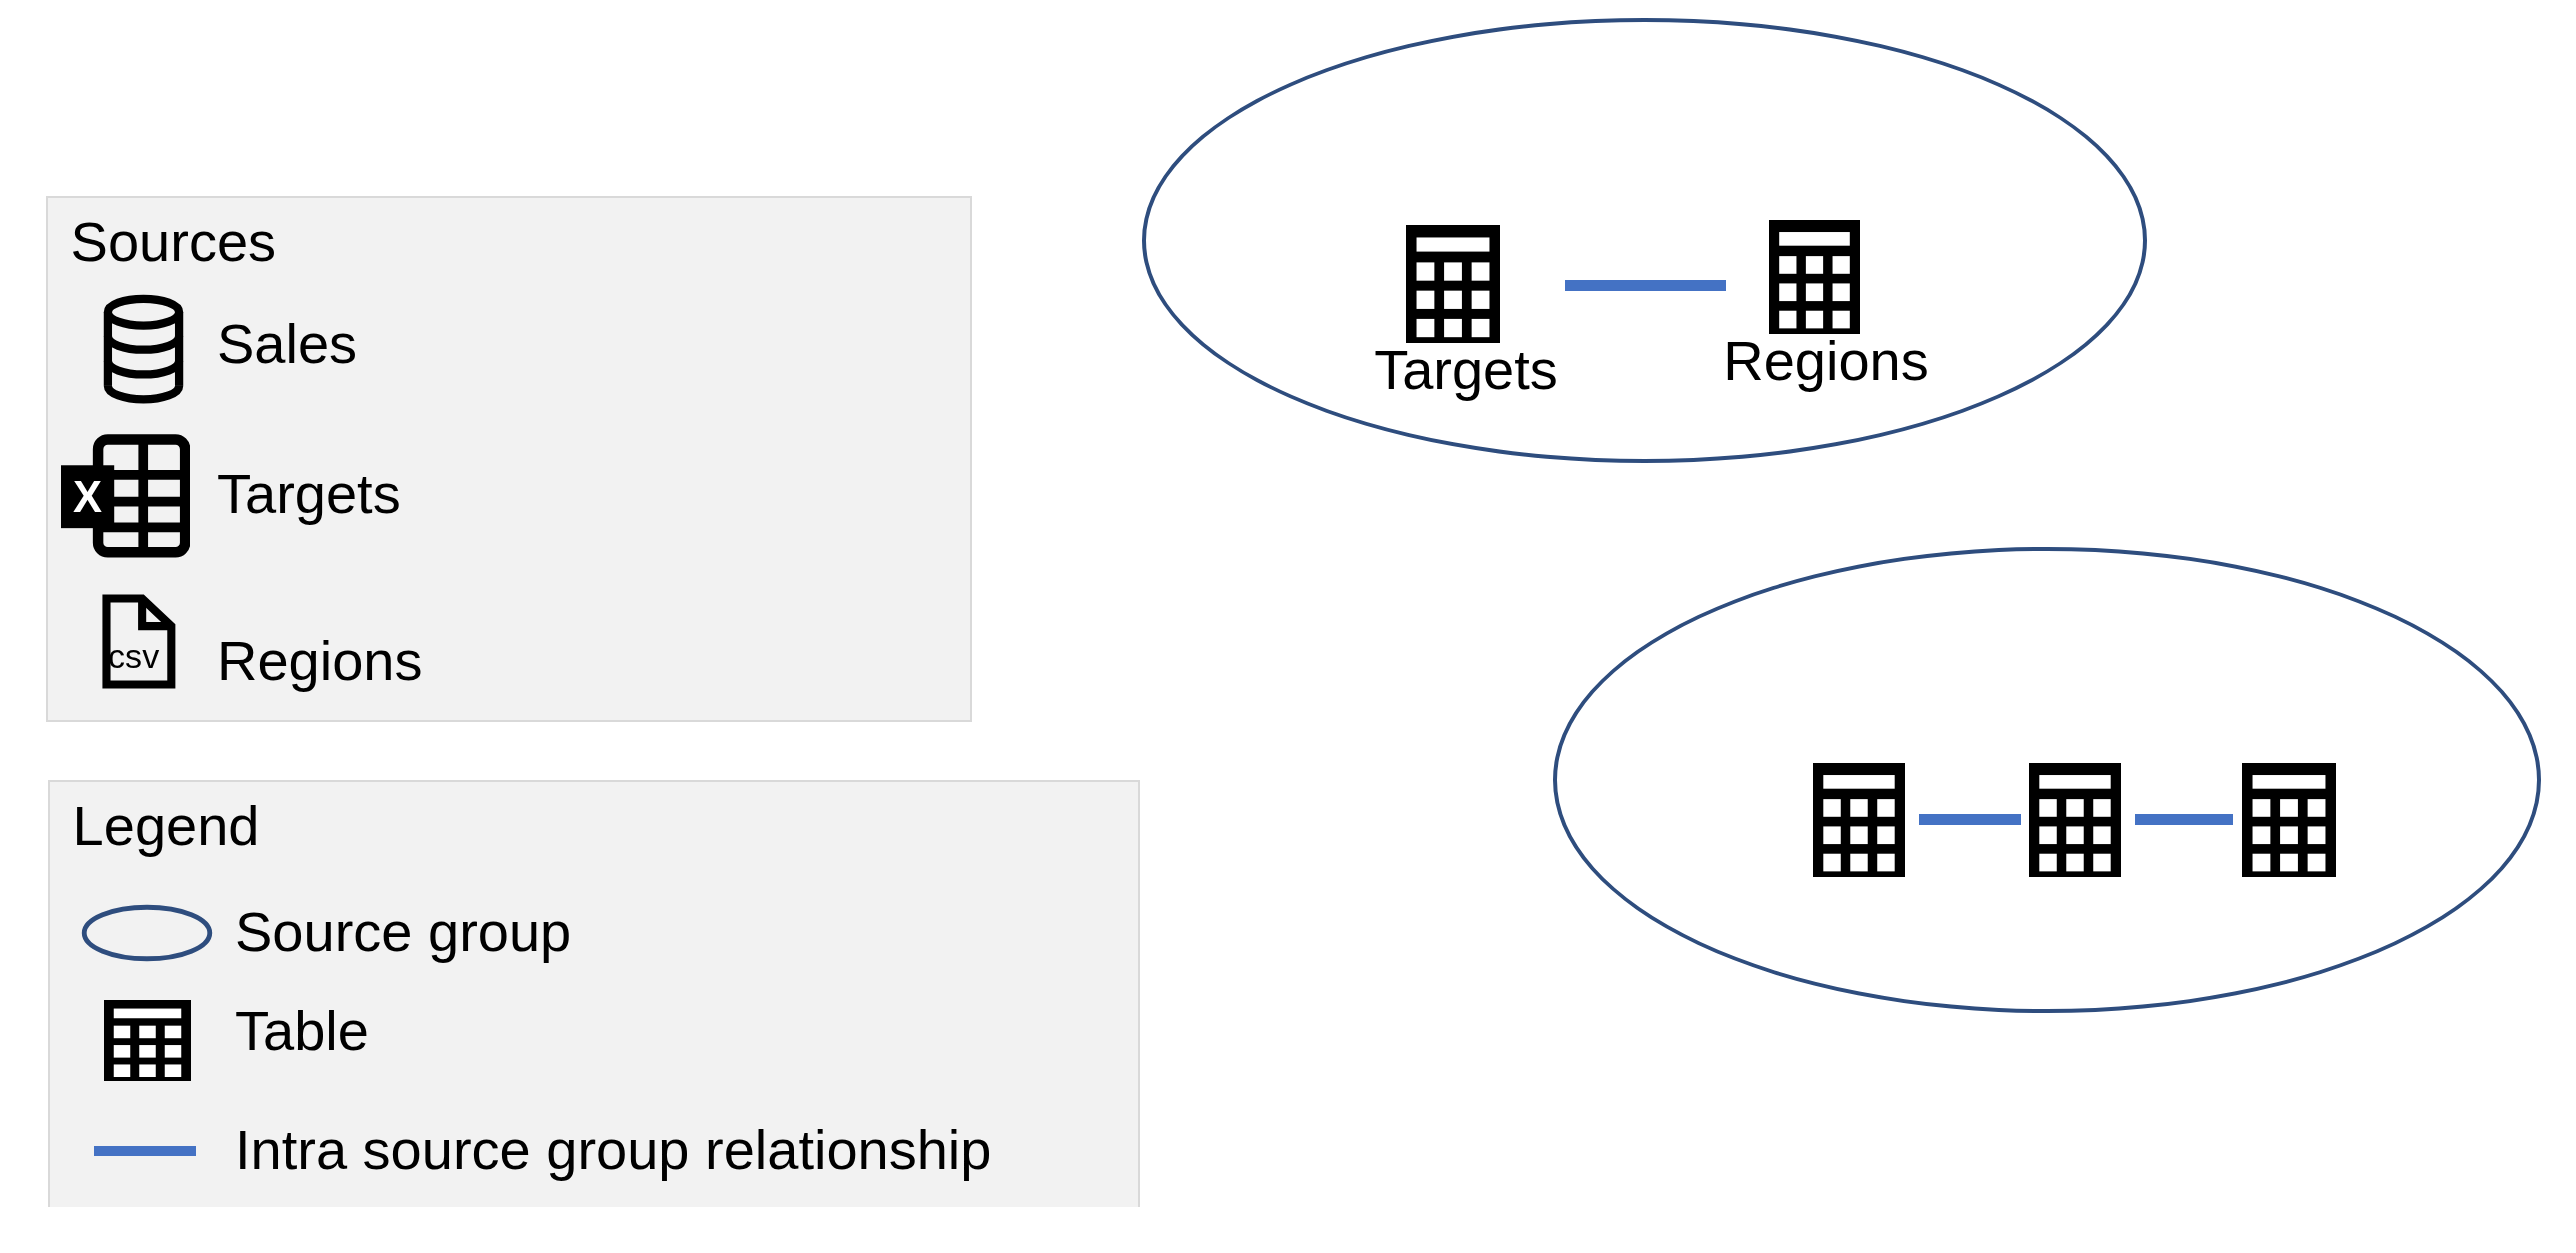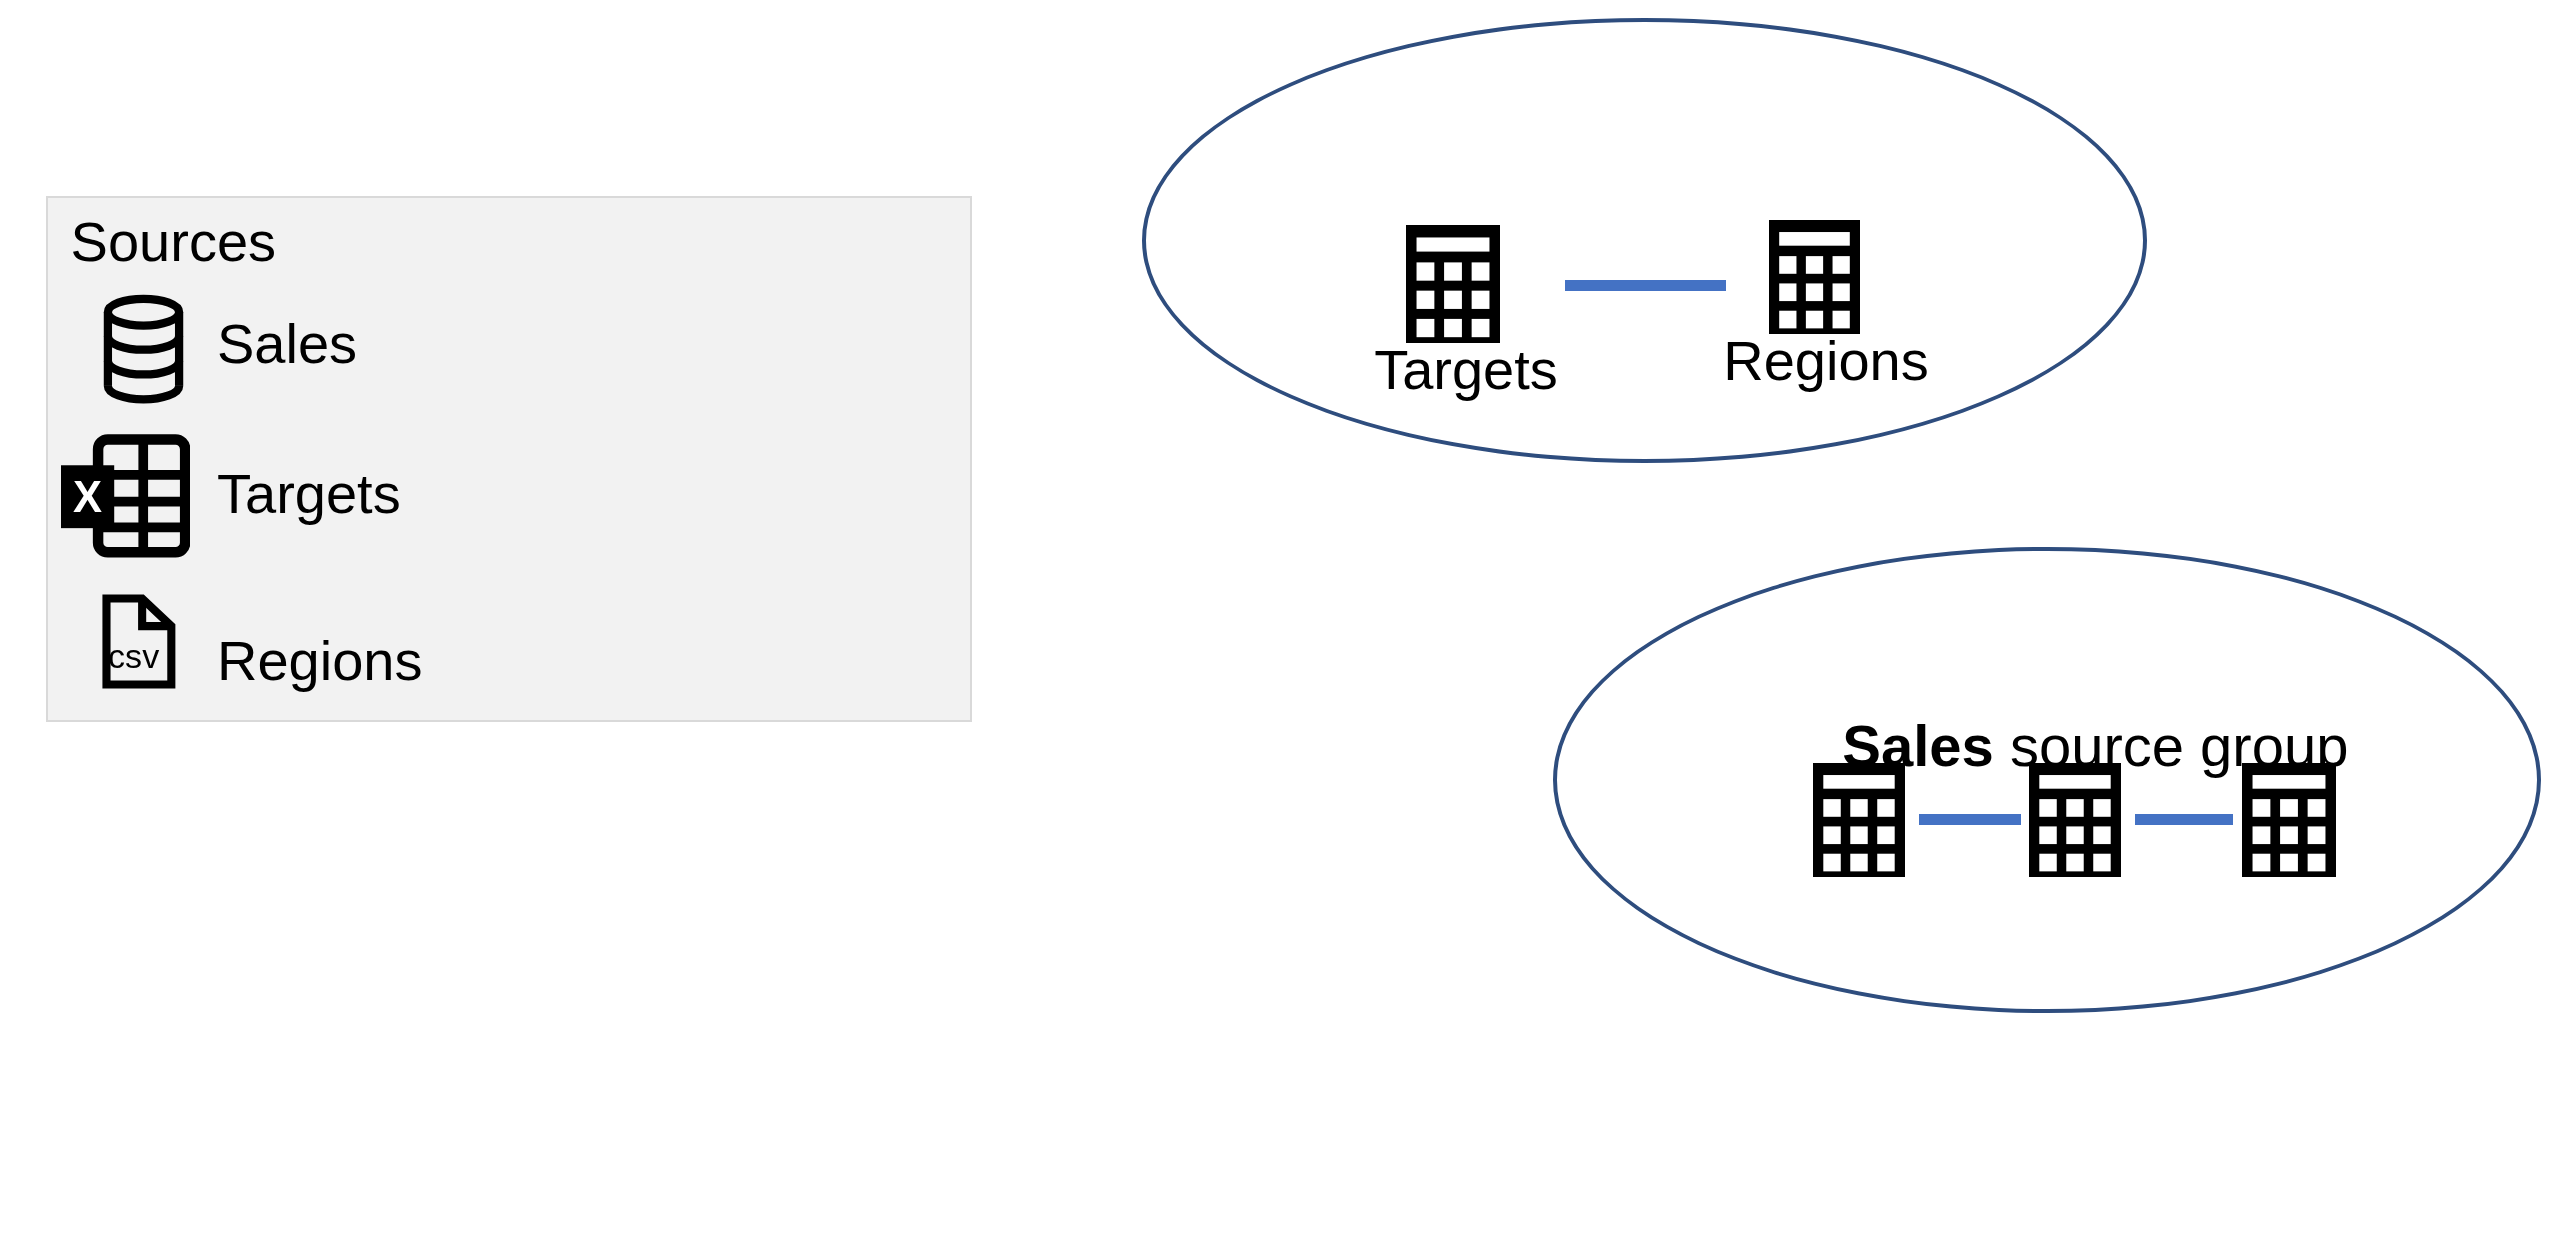--- a/index.html
+++ b/index.html
@@ -128,41 +128,60 @@
     <div>
       <svg class="icon-abs" style="left:52px; top:395px;" width="77" height="97" viewBox="0 0 95 118">
         <path d="M8,6 H52 L88,40 V112 H8 Z" fill="none" stroke="#000" stroke-width="10" stroke-linejoin="miter"></path>
         <path d="M52,6 V40 H88" fill="none" stroke="#000" stroke-width="10"></path>
         <text x="10" y="92" font-size="42" fill="#000" font-family="Liberation Sans, sans-serif">csv</text>
       </svg>
       <div class="row-label" style="left:169px; top:426px;">Regions</div>
     </div>
   </section>
 
+  <section class="panel" id="legend-panel">
+    <div class="panel-title">Legend</div>
+
+    <div>
+      <svg class="icon-abs" style="left:31px; top:122px;" width="132" height="58" viewBox="0 0 164 72">
+        <ellipse cx="82" cy="36" rx="78" ry="32" fill="none" stroke="#2E4D7E" stroke-width="6"></ellipse>
+      </svg>
+      <div class="row-label" style="left:185px; top:113px;">Source group</div>
+    </div>
+
+    <div>
+      <svg class="icon-abs" style="left:54px; top:218px;" width="87" height="81" viewBox="0 0 116 142" preserveAspectRatio="none">
+        <use href="#tbl"></use>
+      </svg>
+      <div class="row-label" style="left:185px; top:212px;">Table</div>
+    </div>
+
+    <div>
+      <div class="blue-line" style="left:44px; top:364px; width:102px; height:9.7px;"></div>
+      <div class="row-label" style="left:185px; top:331px;">Intra source group relationship</div>
+    </div>
+  </section>
 
   <div class="group-ellipse" id="import-group">
 
     <svg class="icon-abs" style="left:260px; top:203px;" width="94" height="118" viewBox="0 0 116 142" preserveAspectRatio="none">
       <use href="#tbl"></use>
     </svg>
 
     <div class="blue-line" style="left:419px; top:258px; width:161px; height:11.3px;"></div>
 
     <svg class="icon-abs" style="left:623px; top:198px;" width="91" height="114" viewBox="0 0 116 142" preserveAspectRatio="none">
       <use href="#tbl"></use>
     </svg>
 
     <div class="table-label" style="left:199px; top:311px;">Targets</div>
     <div class="table-label" style="left:559px; top:302px;">Regions</div>
   </div>
 
   <div class="group-ellipse" id="sales-group">
-    <div class="group-title" style="top:73px;">
-      <span class="b">Sales</span><span class="r"> source group</span>
-    </div>
 
     <svg class="icon-abs" style="left:256px; top:212px;" width="92" height="114" viewBox="0 0 116 142" preserveAspectRatio="none">
       <use href="#tbl"></use>
     </svg>
 
     <div class="blue-line" style="left:362px; top:263px; width:102px; height:11.3px;"></div>
 
     <svg class="icon-abs" style="left:472px; top:212px;" width="92" height="114" viewBox="0 0 116 142" preserveAspectRatio="none">
       <use href="#tbl"></use>
     </svg>

